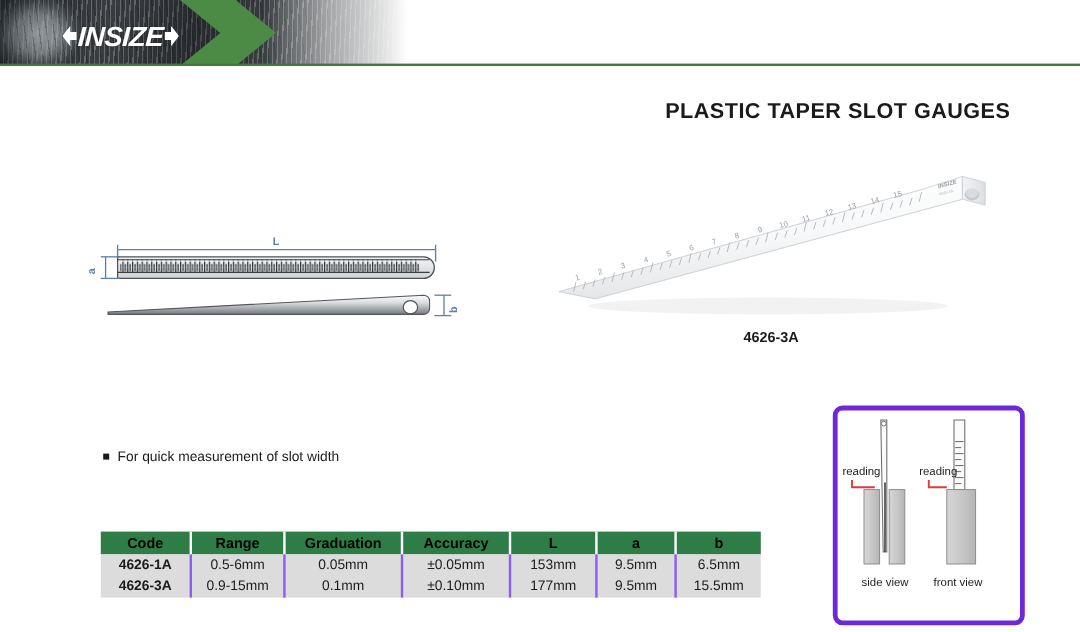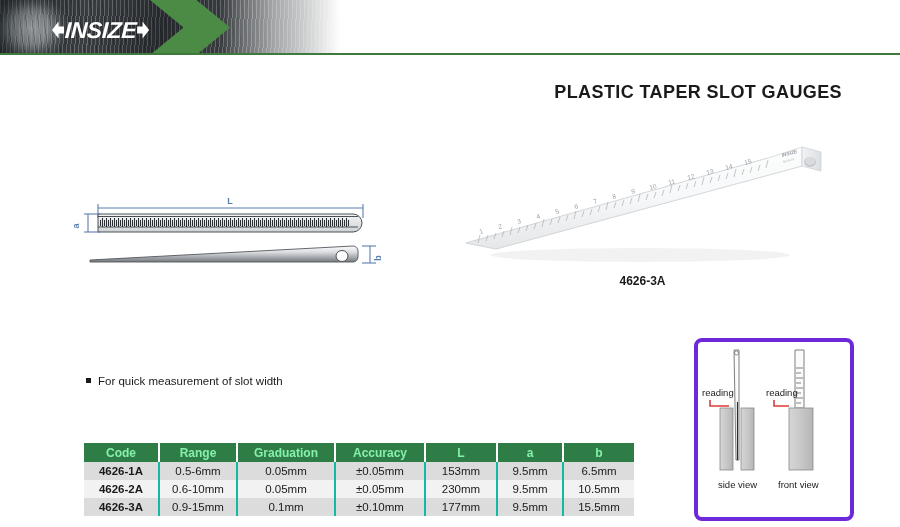--- a/index.html
+++ b/index.html
@@ -166,35 +166,35 @@
 
   
   .spec-table {
     position: absolute;
     left: 84px; top: 443px;
     border-collapse: collapse;
     font-size: 11.5px;
   }
   .spec-table th {
     background: #2f7d46;
-    color: #86efac;
+    color: #000000;
     font-weight: bold;
     font-size: 12px;
     height: 19px;
     padding: 0 4px;
     text-align: center;
     border-right: 2px solid #ffffff;
     white-space: nowrap;
   }
   .spec-table th:last-child { border-right: none; }
   .spec-table td {
     height: 18px;
     padding: 0 4px;
     text-align: center;
-    border-right: 2px solid #14b8a6;
+    border-right: 2px solid #8b5cf6;
     color: #1a1a1a;
     white-space: nowrap;
   }
   .spec-table td:last-child { border-right: none; }
   .spec-table td.code-cell { font-weight: bold; }
   .spec-table tr.row-shade td { background: #dcdcdc; }
   .spec-table tr.row-plain td { background: #f2f2f2; }
 
   
   .col-code  { width: 66px; }
@@ -417,29 +417,20 @@
   <tbody>
     <tr class="row-shade">
       <td class="code-cell">4626-1A</td>
       <td>0.5-6mm</td>
       <td>0.05mm</td>
       <td>±0.05mm</td>
       <td>153mm</td>
       <td>9.5mm</td>
       <td>6.5mm</td>
     </tr>
-    <tr class="row-plain">
-      <td class="code-cell">4626-2A</td>
-      <td>0.6-10mm</td>
-      <td>0.05mm</td>
-      <td>±0.05mm</td>
-      <td>230mm</td>
-      <td>9.5mm</td>
-      <td>10.5mm</td>
-    </tr>
     <tr class="row-shade">
       <td class="code-cell">4626-3A</td>
       <td>0.9-15mm</td>
       <td>0.1mm</td>
       <td>±0.10mm</td>
       <td>177mm</td>
       <td>9.5mm</td>
       <td>15.5mm</td>
     </tr>
   </tbody>

